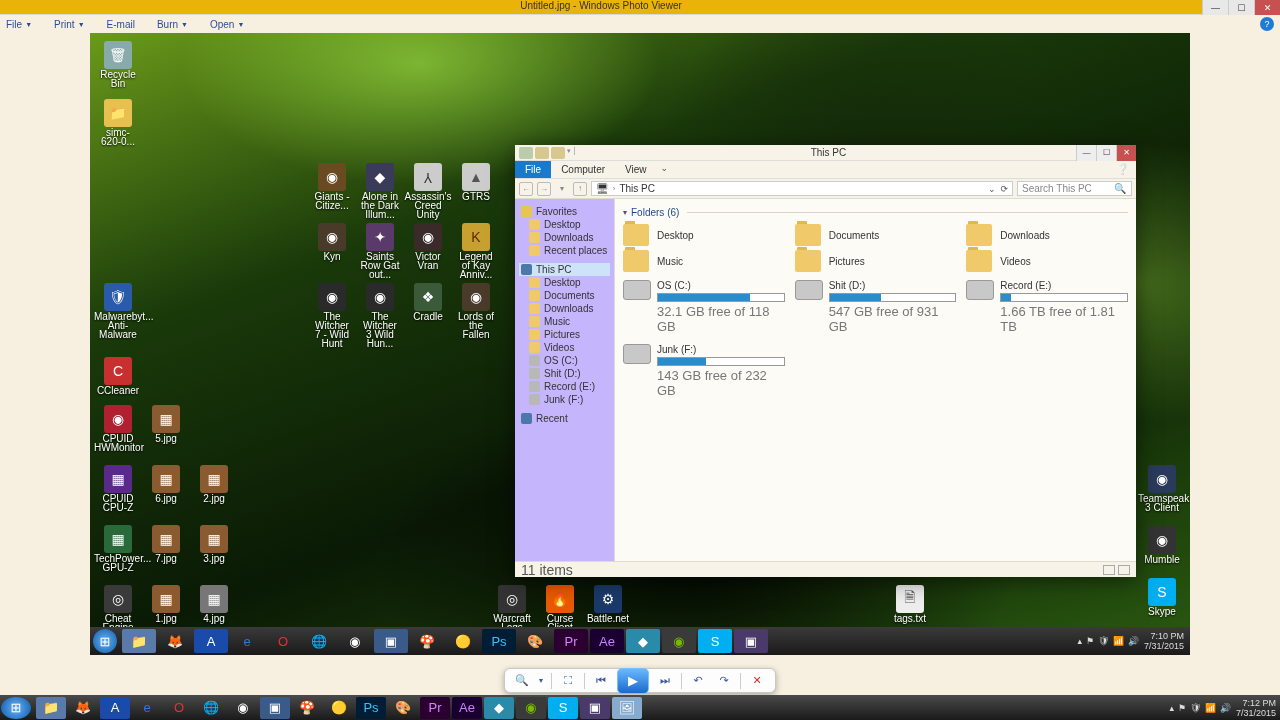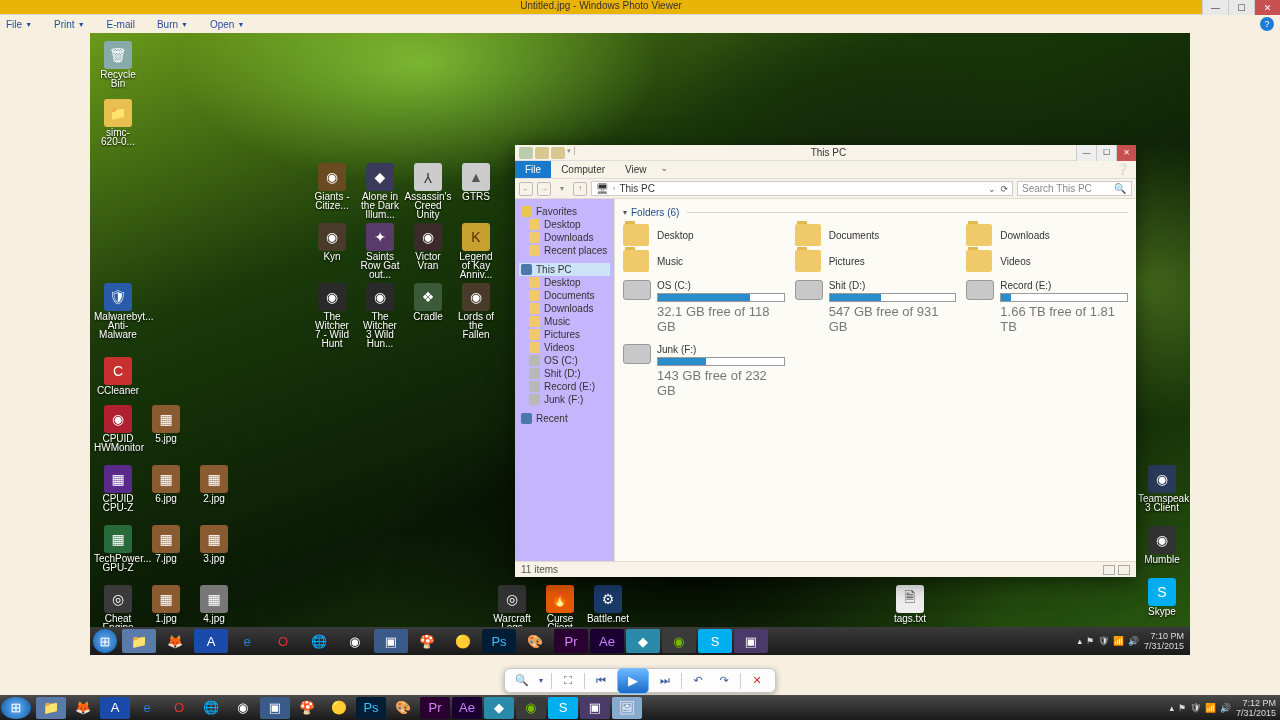--- a/index.html
+++ b/index.html
@@ -82,21 +82,21 @@
 
   .drives { display: grid; grid-template-columns: repeat(3, 1fr); gap: 10px; }
   .drv { display: flex; gap: 6px; align-items: flex-start; font-size: 10px; }
   .drv-ic { width: 28px; height: 20px; background: #c8c8c8; border-radius: 3px; border: 1px solid #999; position: relative; }
   .drv-ic.dvd::after { content: ""; position: absolute; inset: 3px; border-radius: 50%; border: 2px solid #888; background: #eee; }
   .drv-info { flex: 1; }
   .drv-bar { width: 100%; height: 9px; border: 1px solid #999; background: #fff; margin: 2px 0; position: relative; }
   .drv-fill { height: 100%; background: #2b8ccb; }
   .drv-free { font-size: 13px; color: #777; }
 
-  .ex-status { height: 16px; border-top: 1px solid #e0dccc; display: flex; align-items: center; padding: 0 6px; font-size: 10px; color: #555; }
+  .ex-status { height: 16px; border-top: 1px solid #e0dccc; display: flex; align-items: center; padding: 0 6px; font-size: 14px; color: #555; }
   .ex-status .view-ic { margin-left: auto; display: flex; gap: 3px; }
   .ex-status .vic { width: 12px; height: 10px; border: 1px solid #aaa; }
 
   
   .inner-tb { position: absolute; left: 0; bottom: 0; right: 0; height: 28px; background: linear-gradient(#3a3a3a, #1a1a1a); display: flex; align-items: center; padding: 0 2px; }
   .tb-btn { width: 34px; height: 24px; margin: 0 1px; border-radius: 2px; display: flex; align-items: center; justify-content: center; font-size: 13px; color: #fff; }
   .tb-btn.start { background: radial-gradient(circle, #6ab0f3, #0a5cab); border-radius: 50%; width: 24px; height: 24px; margin-right:4px; }
   .tb-tray { margin-left: auto; display: flex; align-items: center; gap: 4px; color: #ddd; font-size: 9px; padding-right: 4px; }
   .tb-clock { text-align: right; line-height: 10px; font-size: 9px; color: #ddd; }
 

